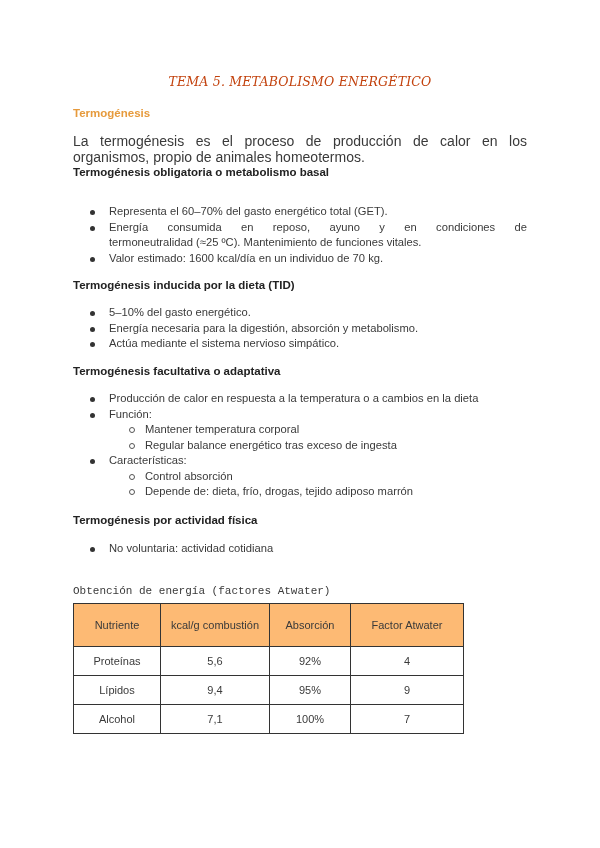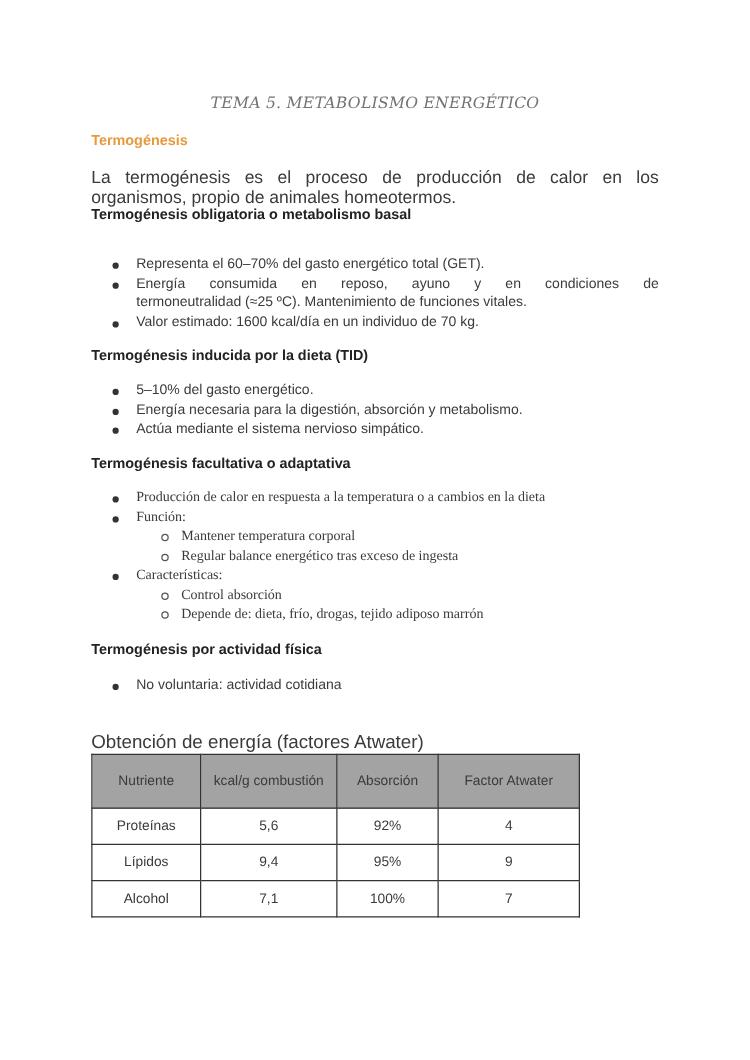--- a/index.html
+++ b/index.html
@@ -1,39 +1,39 @@
 <!DOCTYPE html>
 <html><head>
   <meta charset="utf-8">
   <style>
     html, body { margin: 0; padding: 0; background: #ffffff; }
     body { width: 600px; height: 848px; position: relative; overflow: hidden;
       font-family: "Liberation Sans", sans-serif; color: #3a3a3a; }
     .title { position: absolute; left: 0; width: 600px; top: 74px; text-align: center;
       font-family: "DejaVu Serif", serif; font-style: italic; font-size: 12.5px;
-      color: #737373; letter-spacing: 0.2px; }
+      color: #c2410c; letter-spacing: 0.2px; }
     .section-title { position: absolute; left: 73px; top: 107px; font-weight: bold;
       font-size: 11.5px; color: #e69a3c; }
     .p { position: absolute; left: 73px; width: 454px; font-size: 14px; line-height: 16px;
       text-align: justify; color: #3a3a3a; }
     .h { position: absolute; left: 73px; font-weight: bold; font-size: 11.5px; color: #222; }
     ul { position: absolute; margin: 0; padding: 0; list-style: none; font-size: 11.2px;
       line-height: 15.5px; color: #3a3a3a; }
     ul li { position: relative; padding-left: 36px; }
     ul li.b::before { content: ""; position: absolute; left: 17px; top: 6px; width: 5px; height: 5px;
       background: #333; border-radius: 50%; }
     ul li.sub { padding-left: 72px; }
     ul li.sub::before { content: ""; position: absolute; left: 56px; top: 5px; width: 4px; height: 4px;
       border: 1px solid #555; border-radius: 50%; }
     .just { text-align: justify; text-align-last: justify; }
-    .caption { position: absolute; left: 73px; top: 585px; font-size: 15px; color: #3a3a3a; }
+    .caption { position: absolute; left: 73px; top: 585px; font-size: 11px; color: #3a3a3a; font-family: Liberation Mono, monospace; }
     table { position: absolute; left: 73px; top: 603px; border-collapse: collapse;
       font-size: 11px; color: #3a3a3a; }
     td, th { border: 1px solid #333; text-align: center; font-weight: normal; vertical-align: middle; }
-    th { background: #a3a3a3; height: 42px; padding: 0 6px; }
+    th { background: #fdba74; height: 42px; padding: 0 6px; }
     td { height: 26px; }
     .c1 { width: 74px; } .c2 { width: 96px; } .c3 { width: 68px; } .c4 { width: 100px; }
     th.c2 { line-height: 15px; }
   </style>
 </head>
 <body>
 
 <div class="title">TEMA 5. METABOLISMO ENERGÉTICO</div>
 <div class="section-title">Termogénesis</div>
 <div class="p" style="top:133px;">La termogénesis es el proceso de producción de calor en los organismos, propio de animales homeotermos.</div>
@@ -47,21 +47,21 @@
 </ul>
 
 <div class="h" style="top:279px;text-align:center;">Termogénesis inducida por la dieta (TID)</div>
 <ul style="left:73px; top:305px; width:454px;">
   <li class="b">5–10% del gasto energético.</li>
   <li class="b">Energía necesaria para la digestión, absorción y metabolismo.</li>
   <li class="b">Actúa mediante el sistema nervioso simpático.</li>
 </ul>
 
 <div class="h" style="top:365px;">Termogénesis facultativa o adaptativa</div>
-<ul style="left:73px; top:391px; width:454px;font-family:Liberation Serif, serif;">
+<ul style="left:73px; top:391px; width:454px;">
   <li class="b">Producción de calor en respuesta a la temperatura o a cambios en la dieta</li>
   <li class="b">Función:</li>
   <li class="sub">Mantener temperatura corporal</li>
   <li class="sub">Regular balance energético tras exceso de ingesta</li>
   <li class="b">Características:</li>
   <li class="sub">Control absorción</li>
   <li class="sub">Depende de: dieta, frío, drogas, tejido adiposo marrón</li>
 </ul>
 
 <div class="h" style="top:514px;">Termogénesis por actividad física</div>

